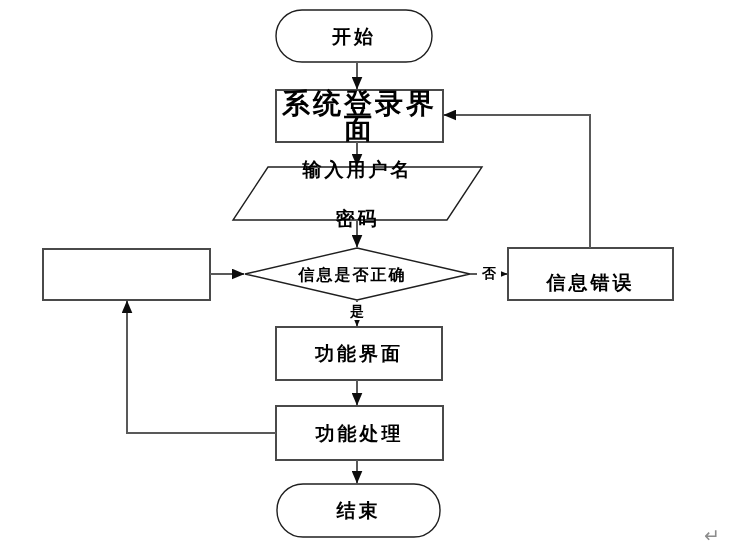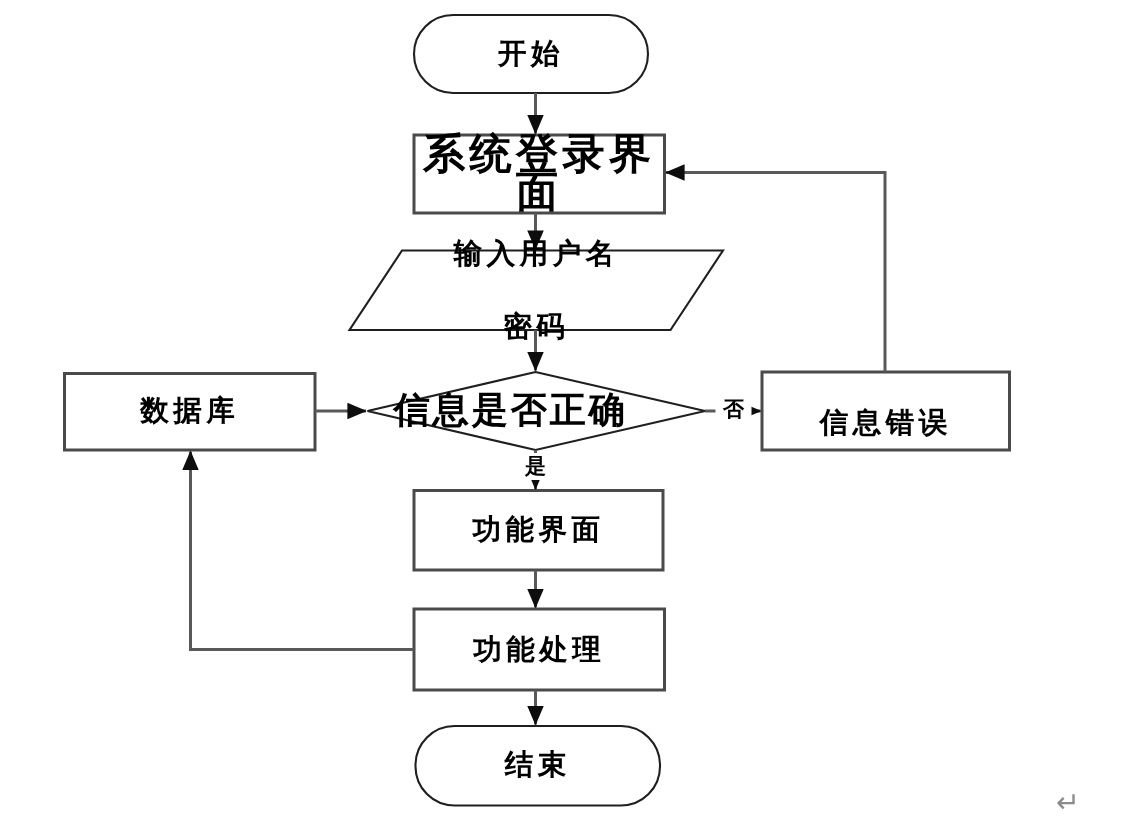--- a/index.html
+++ b/index.html
@@ -83,23 +83,22 @@
 
   <div class="node-label" style="left:276px; top:10px;  width:156px; height:52px;text-align:right;">开始</div>
 
   <div class="node-label" style="left:276px; top:90px;  width:167px; height:52px; font-size:28px;">系统登录界面</div>
 
   <div class="node-label multiline" style="left:240px; top:167px; width:235px; height:53px;gap:24px;">
     <div>输入用户名</div>
     <div>密码</div>
   </div>
 
-  <div class="node-label" style="left:228px; top:248px; width:225px; height:52px; font-size:24px; letter-spacing:2px;">信息是否正确</div>
+  <div class="node-label" style="left:240px; top:248px; width:225px; height:52px; font-size:16px; letter-spacing:2px;">信息是否正确</div>
 
-  <div class="node-label" style="left:43px;  top:249px; width:167px; height:51px;">数据库</div>
 
   <div class="node-label" style="left:508px; top:248px; width:165px; height:68px;">信息错误</div>
 
   <div class="node-label" style="left:276px; top:327px; width:166px; height:53px;">功能界面</div>
 
   <div class="node-label" style="left:276px; top:406px; width:167px; height:54px;">功能处理</div>
 
   <div class="node-label" style="left:277px; top:484px; width:163px; height:53px;">结束</div>
 
   <div class="node-label small" style="left:477px; top:259px; width:24px; height:28px;">否</div>

